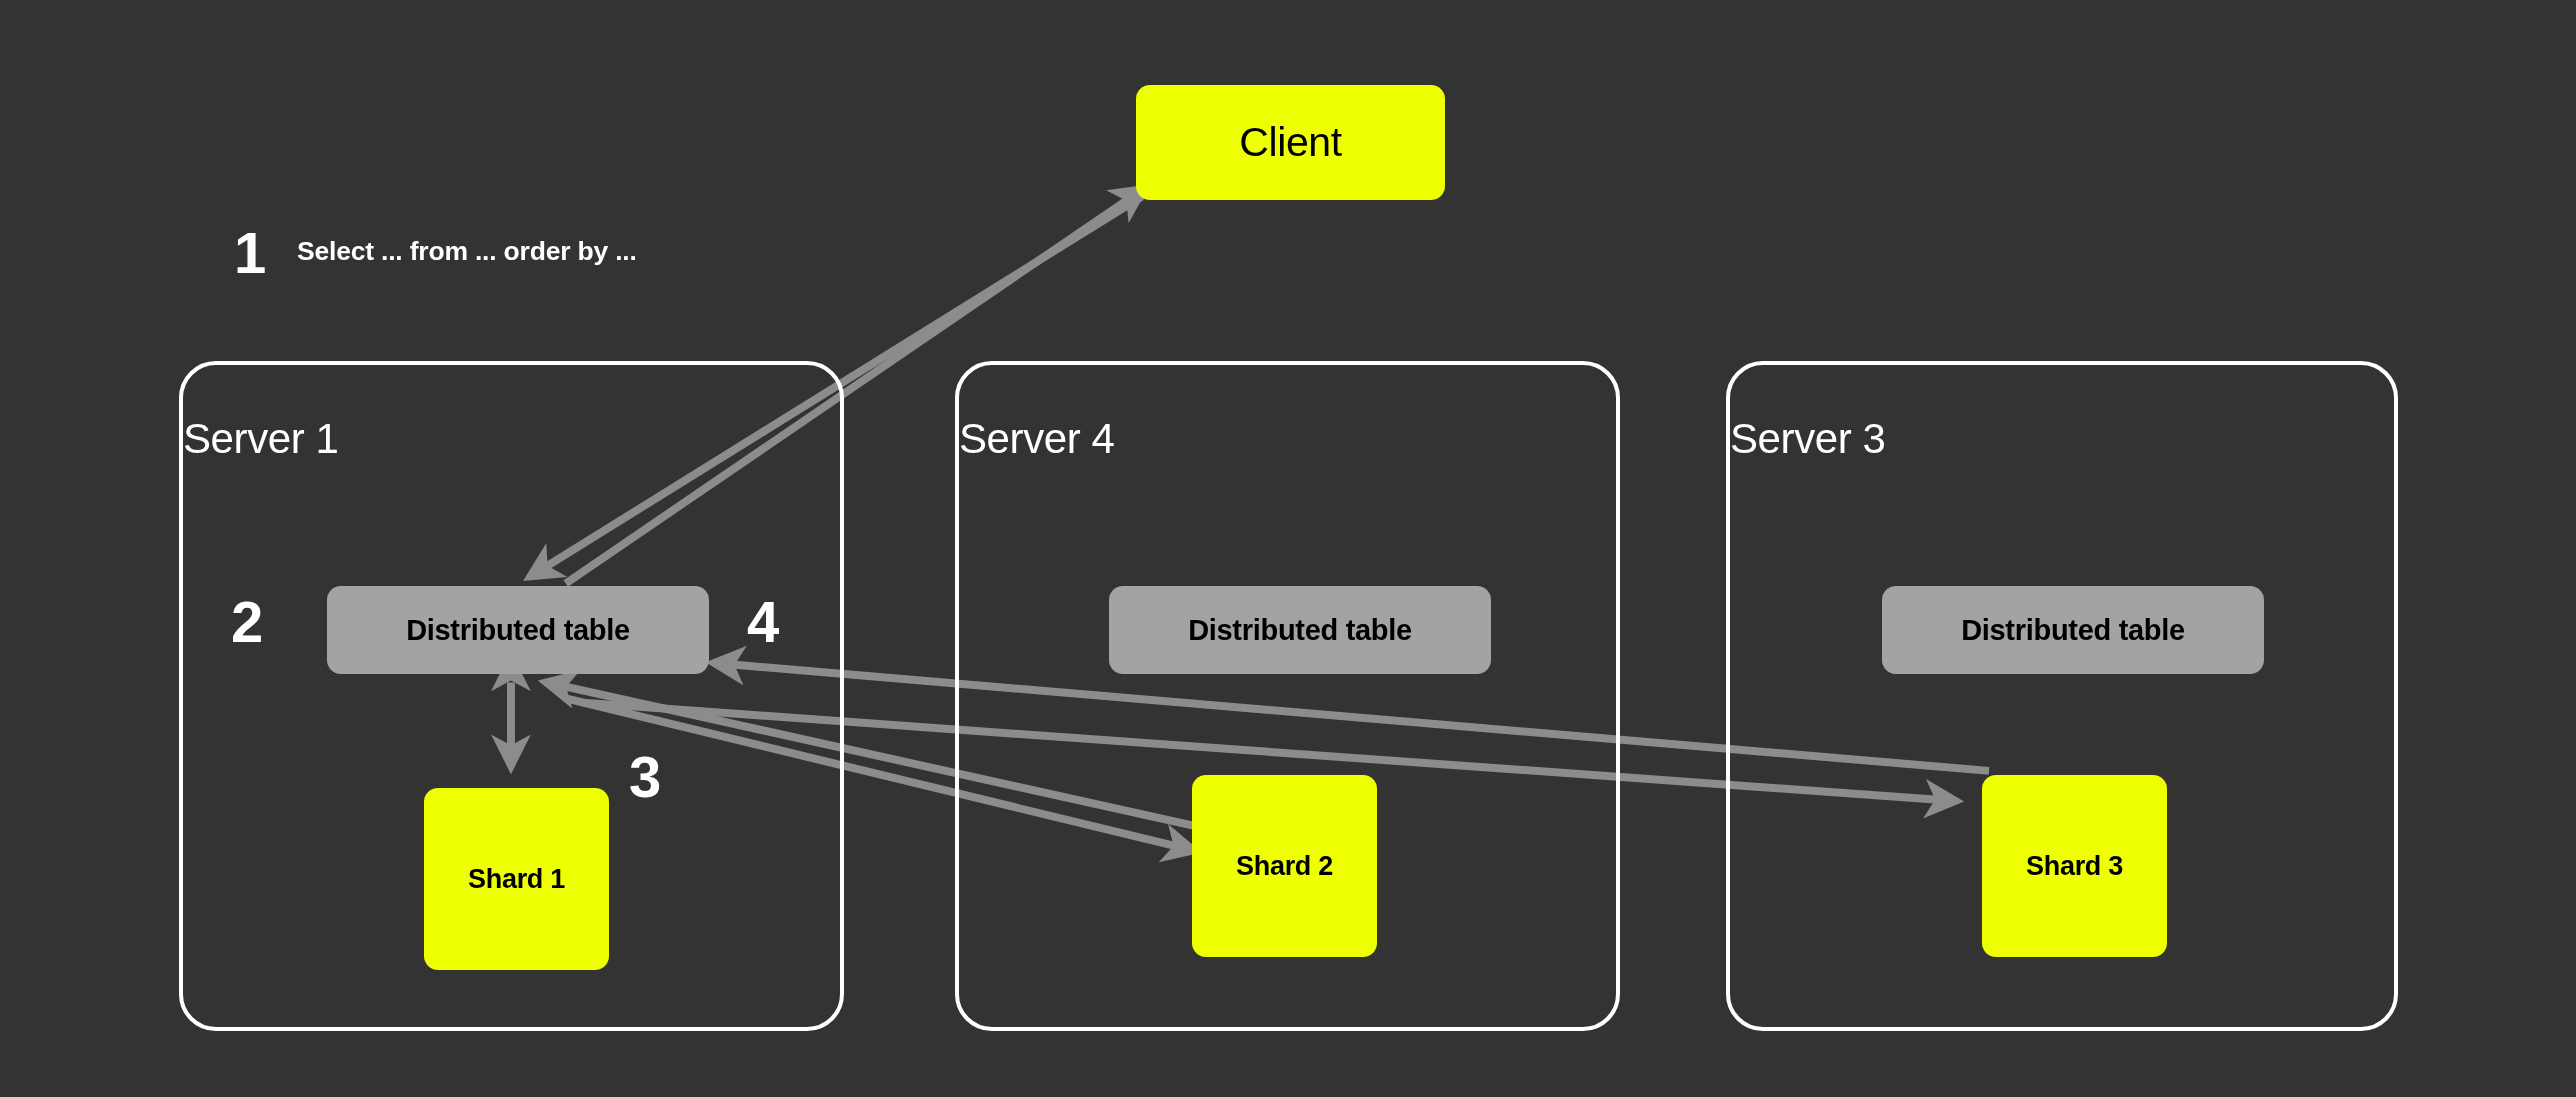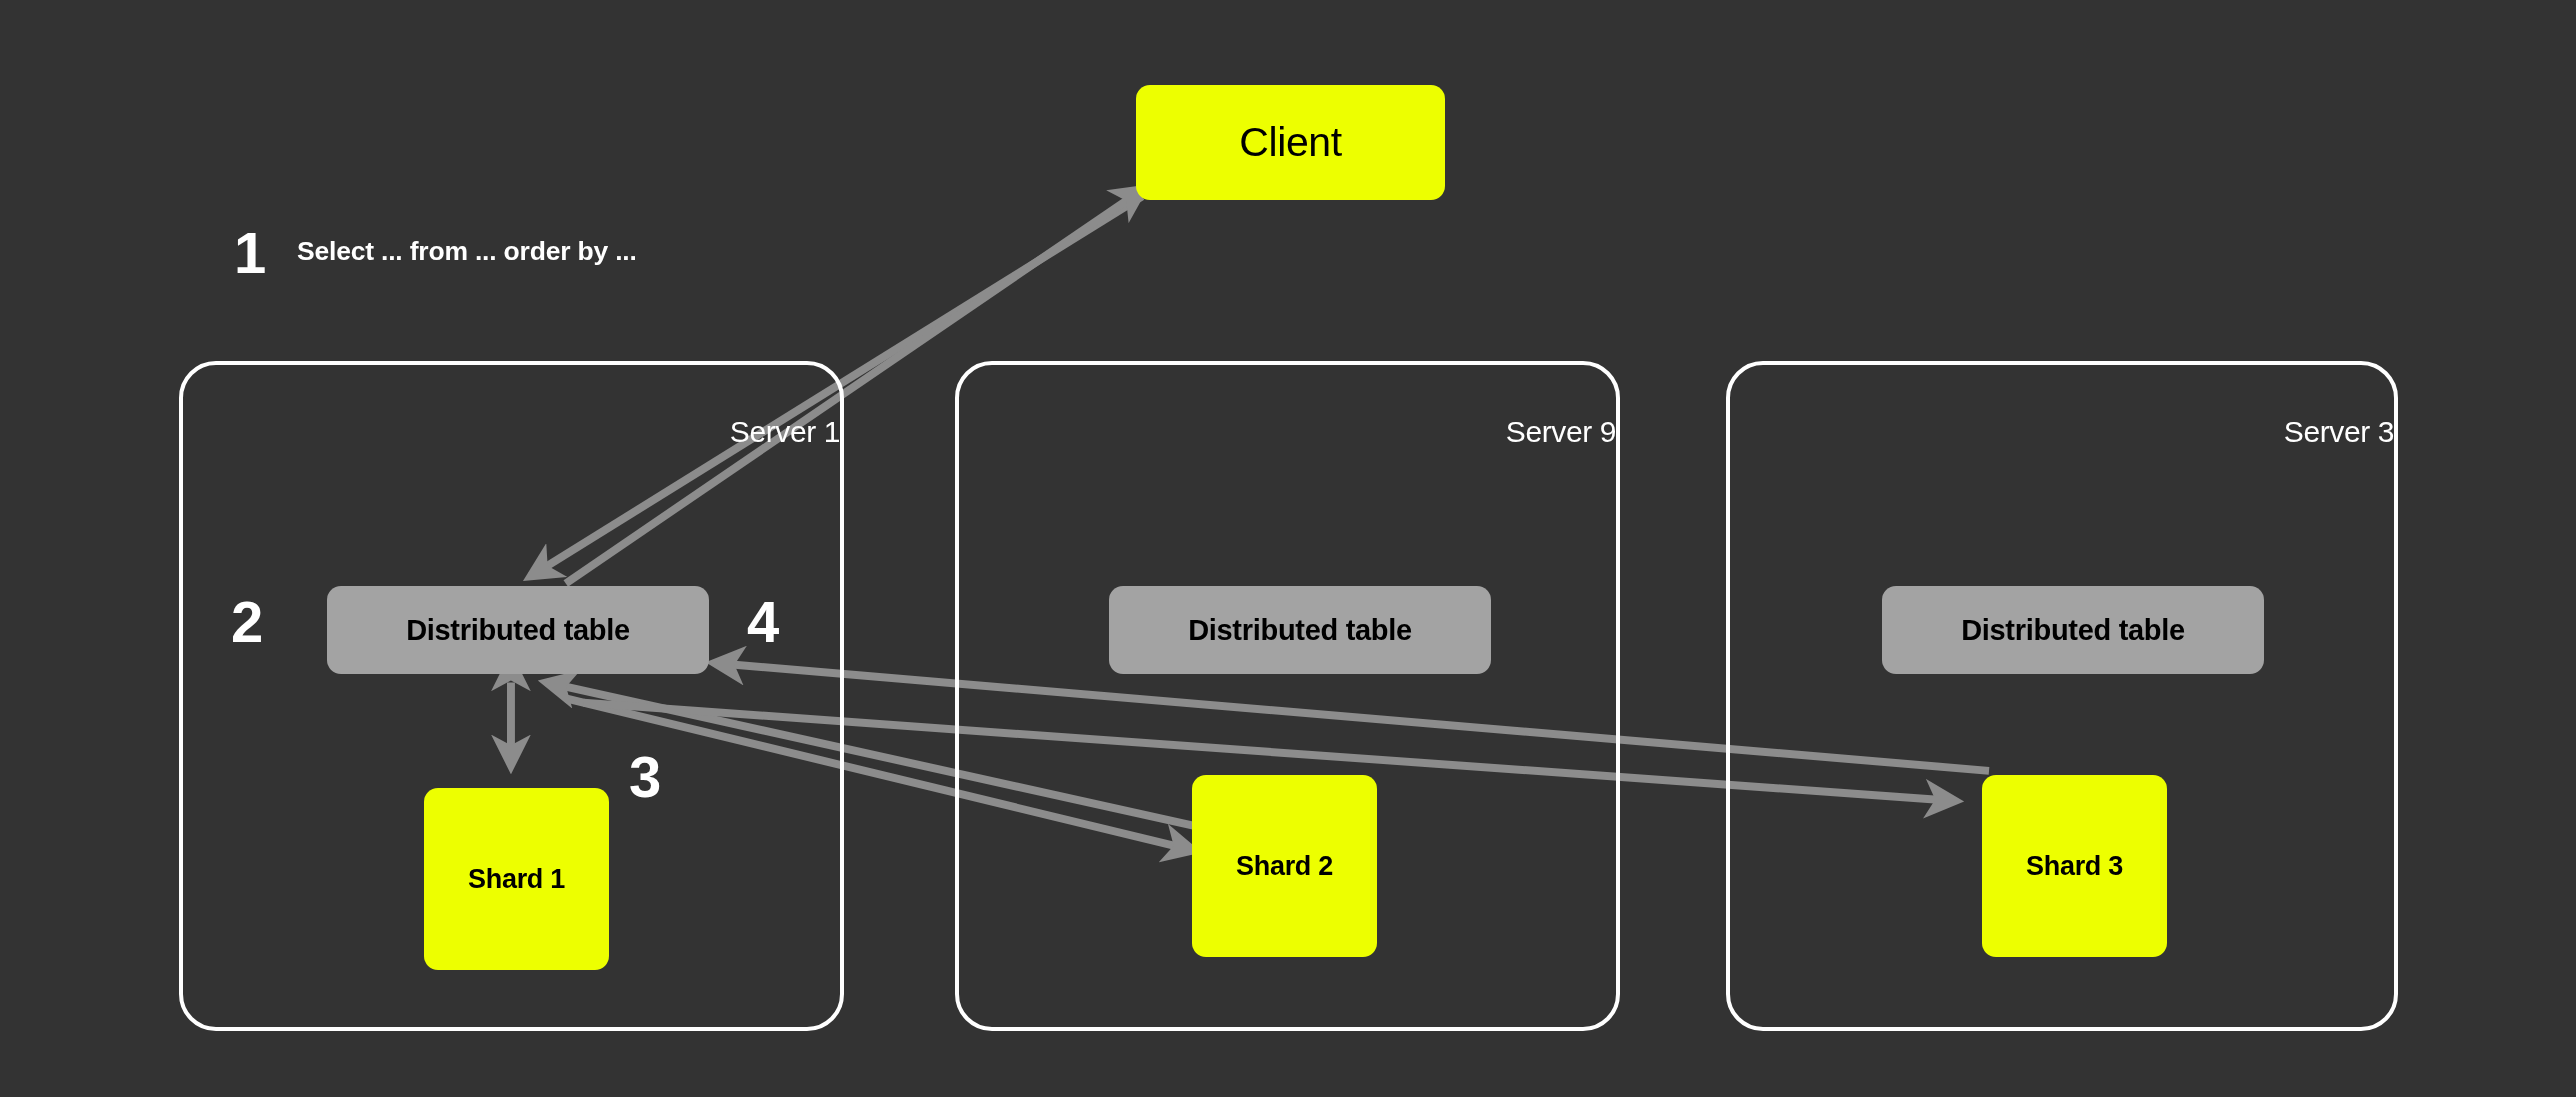--- a/index.html
+++ b/index.html
@@ -51,23 +51,23 @@
   }
   .server-1 { left: 179px;  width: 665px; }
   .server-2 { left: 955px; width: 665px; }
   .server-3 { left: 1726px; width: 672px; }
 
   .server-title {
     position: absolute;
     top: 50px;
     left: 0;
     right: 0;
-    text-align: right;
+    text-align: left;
     color: #FFFFFF;
-    font-size: 30px;
+    font-size: 42px;
     font-weight: 400;
     letter-spacing: -0.4px;
   }
 
   .dist-table {
     position: absolute;
     box-sizing: border-box;
     background: #a3a3a3;
     border-radius: 14px;
     color: #000000;
@@ -187,21 +187,21 @@
   <div class="step-num step-3">3</div>
   <div class="step-num step-4">4</div>
 
   <div class="server-box server-1">
     <div class="server-title">Server 1</div>
     <div class="dist-table dt-1">Distributed table</div>
     <div class="shard sh-1">Shard 1</div>
   </div>
 
   <div class="server-box server-2">
-    <div class="server-title">Server 9</div>
+    <div class="server-title">Server 4</div>
     <div class="dist-table dt-2">Distributed table</div>
     <div class="shard sh-2">Shard 2</div>
   </div>
 
   <div class="server-box server-3">
     <div class="server-title">Server 3</div>
     <div class="dist-table dt-3">Distributed table</div>
     <div class="shard sh-3">Shard 3</div>
   </div>
 

